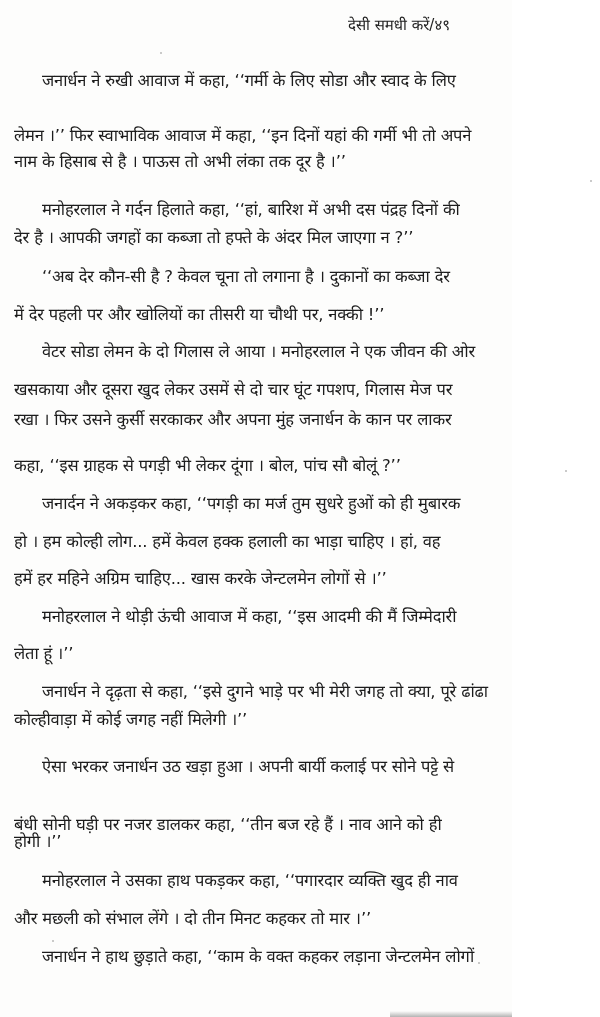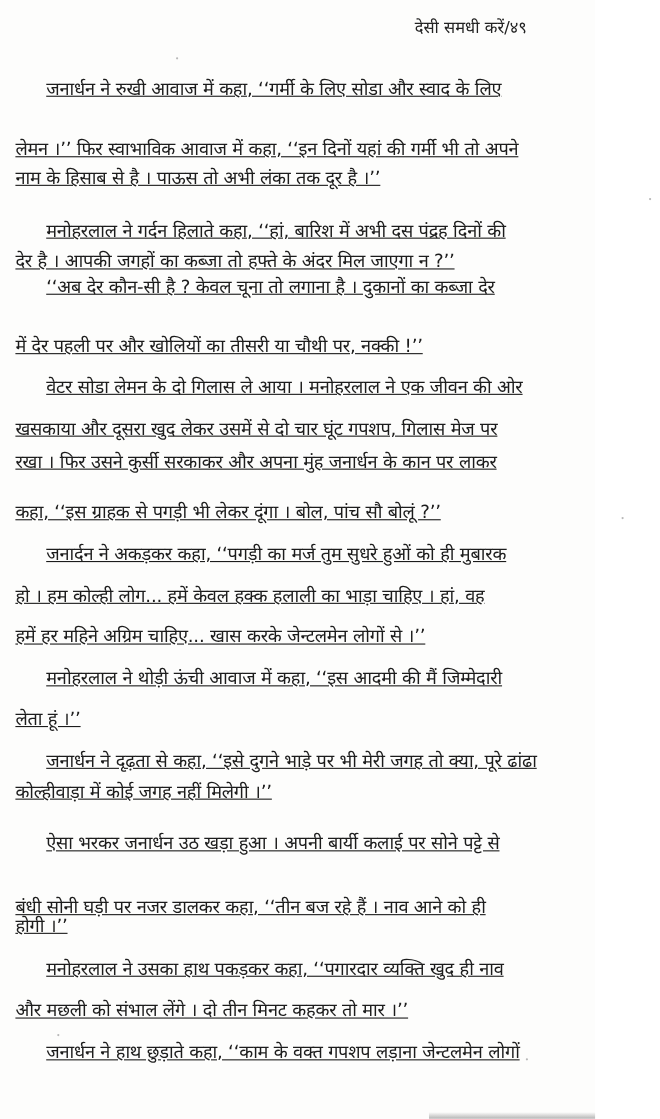--- a/index.html
+++ b/index.html
@@ -14,21 +14,20 @@
       position: relative;
       font-family: "DejaVu Sans", sans-serif;
       color: #1e1e1e;
     }
     .page {
       position: absolute;
       left: 0; top: 0;
       width: 512px;
       height: 1017px;
       background: #fdfdfc;
-      padding-left: 29px;
     }
     .running-head {
       position: absolute;
       top: 14px;
       right: 62px;
       font-size: 15px;
       color: #222;
       white-space: nowrap;
     }
     .text-block {
@@ -38,21 +37,20 @@
       width: 540px;
     }
     .line {
       position: absolute;
       left: 0;
       white-space: nowrap;
       font-size: 16.5px;
       line-height: 22px;
       color: #1c1c1c;
       letter-spacing: -0.2px;
-      text-decoration: underline;
     }
     .indent { left: 28px; }
     .bottom-shadow {
       position: absolute;
       left: 390px;
       right: 0;
       bottom: 0;
       height: 6px;
       background: linear-gradient(to bottom, rgba(150,150,150,0), rgba(120,120,120,0.55));
     }
@@ -68,39 +66,39 @@
 
 <div class="page">
   <div class="running-head">देसी समधी करें/४९</div>
 
   <div class="text-block" id="text-block">
     <div class="line indent" style="top:0px">जनार्धन ने रुखी आवाज में कहा, ‘‘गर्मी के लिए सोडा और स्वाद के लिए</div>
     <div class="line" style="top:55px">लेमन ।’’ फिर स्वाभाविक आवाज में कहा, ‘‘इन दिनों यहां की गर्मी भी तो अपने</div>
     <div class="line" style="top:81px">नाम के हिसाब से है । पाऊस तो अभी लंका तक दूर है ।’’</div>
     <div class="line indent" style="top:129px">मनोहरलाल ने गर्दन हिलाते कहा, ‘‘हां, बारिश में अभी दस पंद्रह दिनों की</div>
     <div class="line" style="top:157px">देर है । आपकी जगहों का कब्जा तो हफ्ते के अंदर मिल जाएगा न ?’’</div>
-    <div class="line indent" style="top:180px">‘‘अब देर कौन-सी है ? केवल चूना तो लगाना है । दुकानों का कब्जा देर</div>
+    <div class="line indent" style="top:196px">‘‘अब देर कौन-सी है ? केवल चूना तो लगाना है । दुकानों का कब्जा देर</div>
     <div class="line" style="top:234px">में देर पहली पर और खोलियों का तीसरी या चौथी पर, नक्की !’’</div>
     <div class="line indent" style="top:271px">वेटर सोडा लेमन के दो गिलास ले आया । मनोहरलाल ने एक जीवन की ओर</div>
     <div class="line" style="top:309px">खसकाया और दूसरा खुद लेकर उसमें से दो चार घूंट गपशप, गिलास मेज पर</div>
     <div class="line" style="top:339px">रखा । फिर उसने कुर्सी सरकाकर और अपना मुंह जनार्धन के कान पर लाकर</div>
     <div class="line" style="top:385px">कहा, ‘‘इस ग्राहक से पगड़ी भी लेकर दूंगा । बोल, पांच सौ बोलूं ?’’</div>
     <div class="line indent" style="top:423px">जनार्दन ने अकड़कर कहा, ‘‘पगड़ी का मर्ज तुम सुधरे हुओं को ही मुबारक</div>
     <div class="line" style="top:461px">हो । हम कोल्ही लोग... हमें केवल हक्क हलाली का भाड़ा चाहिए । हां, वह</div>
     <div class="line" style="top:498px">हमें हर महिने अग्रिम चाहिए... खास करके जेन्टलमेन लोगों से ।’’</div>
     <div class="line indent" style="top:536px">मनोहरलाल ने थोड़ी ऊंची आवाज में कहा, ‘‘इस आदमी की मैं जिम्मेदारी</div>
     <div class="line" style="top:573px">लेता हूं ।’’</div>
     <div class="line indent" style="top:611px">जनार्धन ने दृढ़ता से कहा, ‘‘इसे दुगने भाड़े पर भी मेरी जगह तो क्या, पूरे ढांढा</div>
     <div class="line" style="top:639px">कोल्हीवाड़ा में कोई जगह नहीं मिलेगी ।’’</div>
     <div class="line indent" style="top:686px">ऐसा भरकर जनार्धन उठ खड़ा हुआ । अपनी बार्यी कलाई पर सोने पट्टे से</div>
     <div class="line" style="top:744px">बंधी सोनी घड़ी पर नजर डालकर कहा, ‘‘तीन बज रहे हैं । नाव आने को ही</div>
     <div class="line" style="top:761px">होगी ।’’</div>
     <div class="line indent" style="top:800px">मनोहरलाल ने उसका हाथ पकड़कर कहा, ‘‘पगारदार व्यक्ति खुद ही नाव</div>
     <div class="line" style="top:838px">और मछली को संभाल लेंगे । दो तीन मिनट कहकर तो मार ।’’</div>
-    <div class="line indent" style="top:876px">जनार्धन ने हाथ छुड़ाते कहा, ‘‘काम के वक्त गपशप लड़ाना जेन्टलमेन लोगों</div>
+    <div class="line indent" style="top:876px">जनार्धन ने हाथ छुड़ाते कहा, ‘‘काम के वक्त कहकर लड़ाना जेन्टलमेन लोगों</div>
   </div>
 
   <div class="speck" style="left:160px;top:52px"></div>
   <div class="speck" style="left:590px;top:180px"></div>
   <div class="speck" style="left:565px;top:470px"></div>
   <div class="speck" style="left:52px;top:940px"></div>
   <div class="speck" style="left:478px;top:962px"></div>
 
   <div class="bottom-shadow"></div>
 </div>

